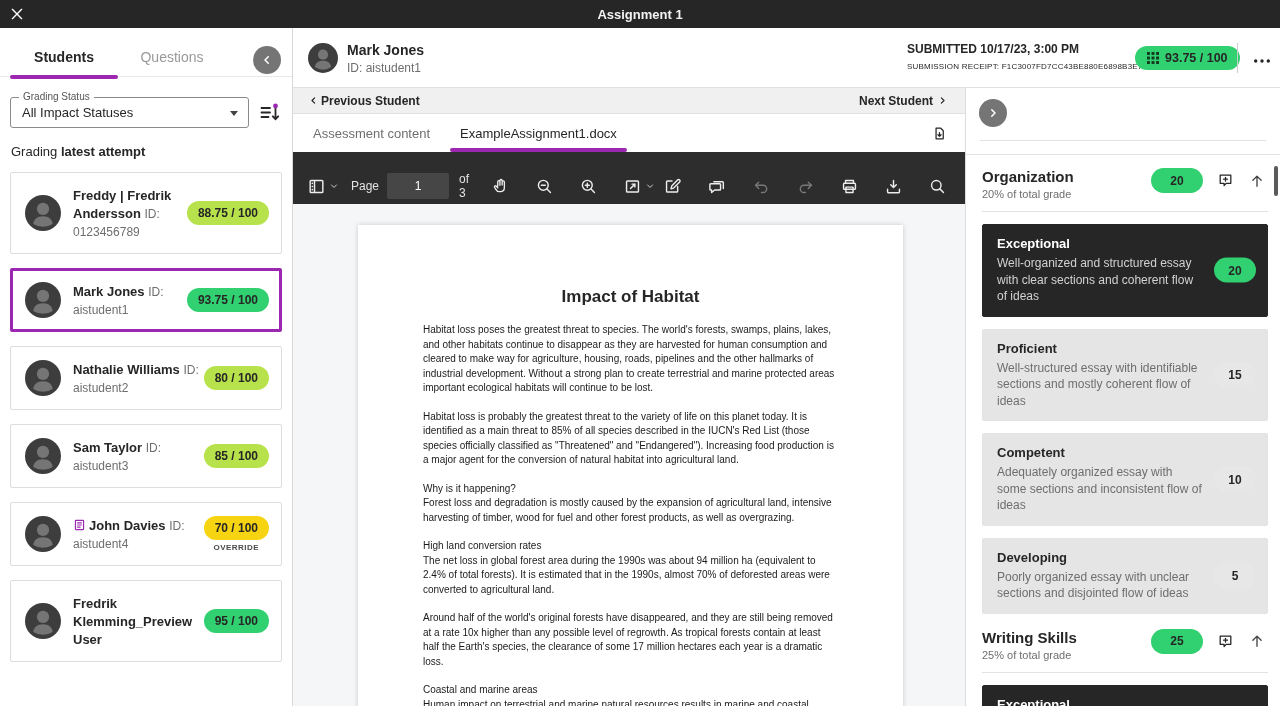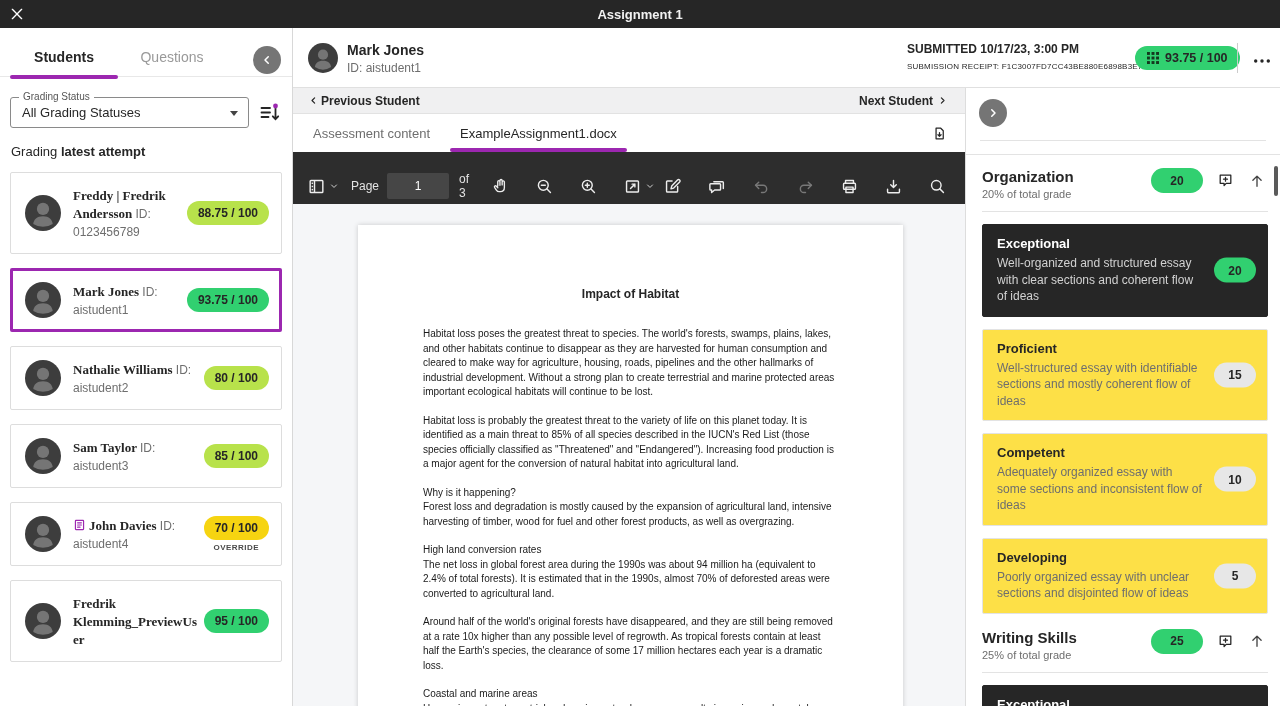--- a/index.html
+++ b/index.html
@@ -25,21 +25,21 @@
   .combo-value { font-size:13px; color:#262626; line-height:29px; padding-left:11px; }
   .combo-caret { position:absolute; right:10px; top:13px; width:0; height:0; border-left:4px solid transparent; border-right:4px solid transparent; border-top:5px solid #444; }
   .sort-btn { cursor:pointer; }
   .lp-grading { margin:16px 0 0 11px; font-size:13px; color:#262626; }
   .lp-grading b { font-weight:bold; }
   .student-list { margin:13px 10px 0 10px; display:flex; flex-direction:column; gap:14px; }
   .student-card { position:relative; border:1px solid #ddd; border-radius:2px; background:#fff; display:flex; align-items:center; padding:13px 12px 13px 14px; min-height:58px; cursor:pointer; }
   .student-card.selected { border:3px solid #9c27b0; padding:11px 10px 11px 12px; }
   .s-avatar { flex:0 0 36px; }
   .s-info { margin-left:12px; width:128px; }
-  .s-name { font-size:13px; font-weight:bold; color:#262626; line-height:17px; word-break:break-word;font-family:Liberation Serif, serif; }
+  .s-name { font-size:13px; font-weight:bold; color:#262626; line-height:17px; word-break:break-word; }
   .s-name .note-ic { display:none; vertical-align:-2px; margin-right:3px; }
   .s-id { font-size:12px; color:#6e6e6e; margin-top:2px; }
   .s-right { margin-left:auto; text-align:center; }
   .pill { display:inline-block; font-size:12px; font-weight:600; color:#262626; padding:5px 11px; border-radius:13px; white-space:nowrap; }
   .pill.green { background:#31d070; }
   .pill.lime { background:#b8e24b; }
   .pill.yellow { background:#f6d411; }
   .override-lbl { font-size:8px; letter-spacing:.5px; color:#4a4a4a; font-weight:bold; margin-top:3px; }
 
   
@@ -74,37 +74,37 @@
   .tb-label { font-size:12px; color:#e3e3e3; margin:0 8px 0 10px; }
   .page-input { width:62px; height:26px; background:#464646; border:none; border-radius:2px; color:#fff; text-align:center; font-size:12px; font-family:"Liberation Sans",sans-serif; }
   .tb-of { font-size:12px; color:#e3e3e3; margin:0 14px 0 10px; }
   .tb-right { margin-left:auto; display:flex; align-items:center; gap:13px; margin-right:10px; }
   .tb-left-icons { display:flex; align-items:center; gap:13px; margin-left:2px; }
   .pdf-toolbar .first { margin-left:8px; }
 
   
   .doc-area { position:absolute; left:293px; top:204px; width:672px; bottom:0; background:#f5f6f8; overflow:hidden; }
   .doc-page { position:absolute; left:65px; top:21px; width:545px; height:900px; background:#fff; box-shadow:0 0 5px rgba(0,0,0,.18); padding:62px 65px 40px 65px; }
-  .doc-title { text-align:center; font-size:12px; font-weight:bold; margin-bottom:26px; }
+  .doc-title { text-align:center; font-size:17px; font-weight:bold; margin-bottom:16px; }
   .doc-page p { font-size:10px; line-height:14.5px; color:#1a1a1a; margin-bottom:14px; white-space:pre-line; }
 
   
   .right-panel { position:absolute; left:965px; top:88px; right:0; bottom:0; background:#fff; border-left:1px solid #ddd; overflow:hidden; }
   .rp-expand { margin:11px 0 13px 13px; width:28px; height:28px; border-radius:50%; background:#757575; display:flex; align-items:center; justify-content:center; cursor:pointer; }
   .rp-line-inset { height:1px; background:#e3e3e3; margin:0 14px; }
   .rp-line-full { height:1px; background:#e3e3e3; margin-top:13px; }
   .rp-scroll { padding:0 12px 0 16px; }
   .crit-head { position:relative; padding:13px 0 11px 0; border-bottom:1px solid #e3e3e3; }
   .crit-title { font-size:15px; font-weight:bold; }
   .crit-weight { font-size:11px; color:#6e6e6e; margin-top:3px; }
   .crit-right { position:absolute; right:2px; top:13px; display:flex; align-items:center; gap:14px; }
   .crit-pill { min-width:52px; height:25px; background:#31d070; border-radius:13px; display:flex; align-items:center; justify-content:center; font-size:12px; font-weight:bold; cursor:pointer; }
   .icon-btn { cursor:pointer; color:#3d3d3d; }
   .levels { padding:12px 0 2px 0; display:flex; flex-direction:column; gap:12px; }
-  .level-card { position:relative; border:1px solid #e3e3e3; background:#fde047; border-radius:2px; padding:11px 62px 11px 14px; cursor:pointer; }
+  .level-card { position:relative; border:1px solid #e3e3e3; background:#e5e5e5; border-radius:2px; padding:11px 62px 11px 14px; cursor:pointer; }
   .level-card.selected { background:#262626; border-color:#262626; }
   .level-title { font-size:13px; font-weight:bold; color:#262626; margin-bottom:4px; }
   .level-desc { font-size:12px; color:#6e6e6e; line-height:16.5px; }
   .level-card.selected .level-title { color:#fff; }
   .level-card.selected .level-desc { color:#d2d2d2; }
   .level-pts { position:absolute; right:11px; top:50%; transform:translateY(-50%); min-width:42px; height:25px; border-radius:13px; background:#e7e7e7; display:flex; align-items:center; justify-content:center; font-size:12px; font-weight:600; padding:0 8px; }
   .level-card.selected .level-pts { background:#31d070; }
   .rp-scrollbar { position:absolute; right:2px; top:78px; width:4px; height:30px; background:#5a5a5a; border-radius:2px; }
 </style>
 </head>
@@ -126,21 +126,21 @@
     <div class="collapse-btn">
       <svg width="12" height="12" viewBox="0 0 24 24" fill="none" stroke="#fff" stroke-width="3" stroke-linecap="round" stroke-linejoin="round">
           <path d="M14.5 5.5L8 12l6.5 6.5"></path>
         </svg>
     </div>
   </div>
 
   <div class="lp-filter-row">
     <div class="combo">
       <span class="combo-label">Grading Status</span>
-      <div class="combo-value">All Grading Statuses</div>
+      <div class="combo-value">All Impact Statuses</div>
       <span class="combo-caret"></span>
     </div>
     <span class="sort-btn">
       <svg width="24" height="26" viewBox="0 0 24 24" fill="none" stroke="#262626" stroke-width="1.8" stroke-linecap="round">
         <path d="M3.5 7h8.5M3.5 11.5h8.5M3.5 16h7"></path>
         <path d="M17.5 6.5v11.5M14.8 15.3l2.7 2.9 2.7-2.9"></path>
         <circle cx="17.5" cy="5" r="2.4" fill="#9c27b0" stroke="none"></circle>
       </svg>
     </span>
   </div>

